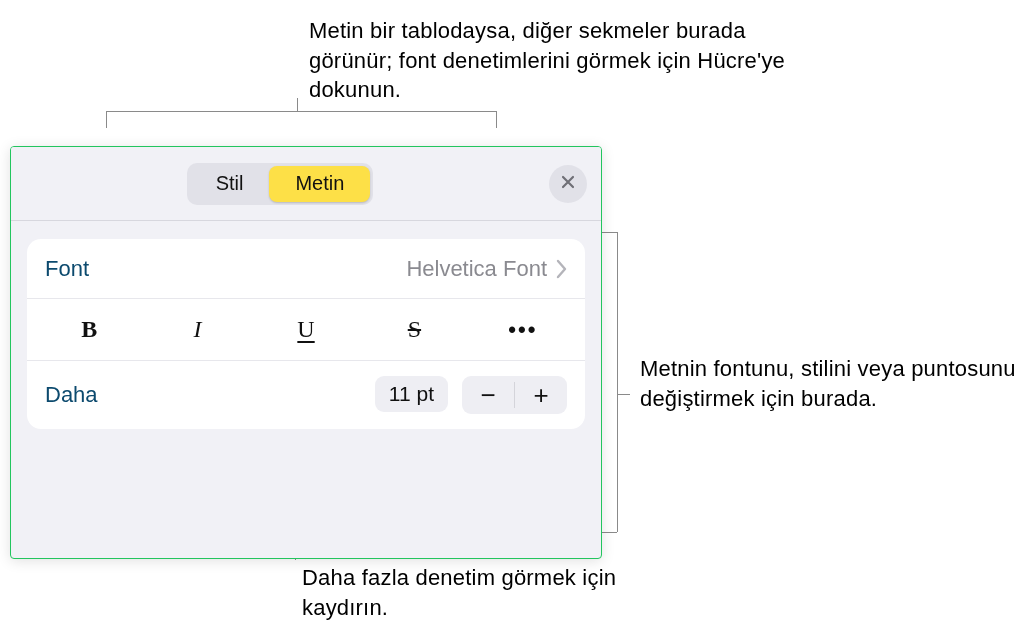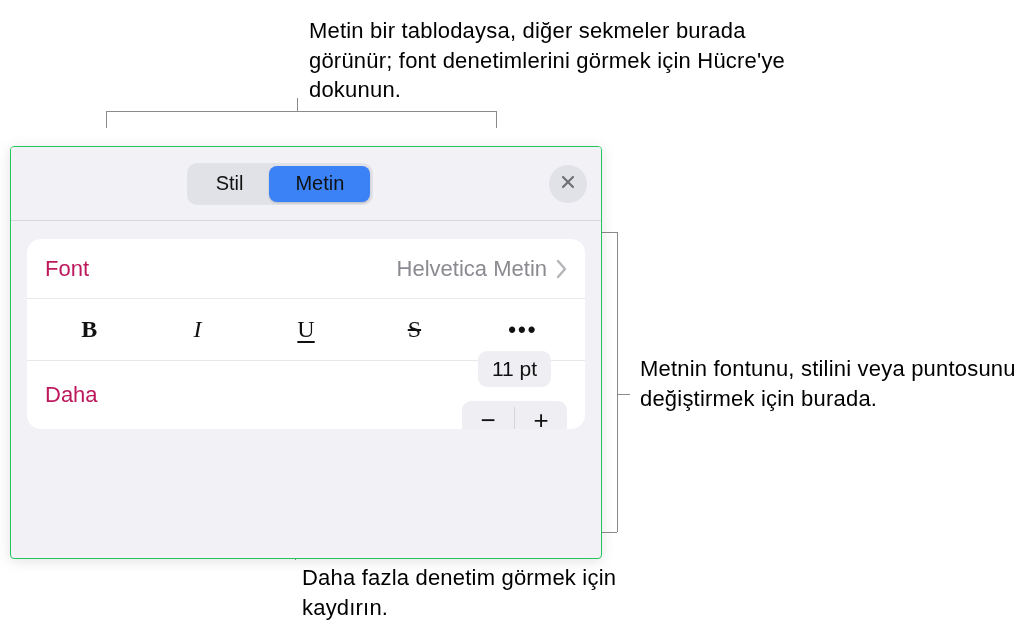--- a/index.html
+++ b/index.html
@@ -90,21 +90,21 @@
       border: none;
       background: transparent;
       font-size: 20px;
       color: #111;
       padding: 0 26px;
       border-radius: 8px;
       cursor: pointer;
     }
 
     .seg-item.active {
-      background: #3b82f6;
+      background: #fde047;
       box-shadow: 0 1px 2px rgba(0,0,0,0.18);
       font-weight: 500;
     }
 
     .close-btn {
       width: 38px;
       height: 38px;
       border-radius: 19px;
       background: #e1e1e8;
       display: flex;
@@ -131,21 +131,21 @@
       padding: 0 18px;
       height: 60px;
       border-bottom: 1px solid #e7e7ec;
       position: relative;
     }
     .row:last-child { border-bottom: none; height: 68px; }
 
     .row-label {
       flex: 1;
       font-size: 22px;
-      color: #be185d;
+      color: #0c4a6e;
     }
 
     .row-value {
       font-size: 22px;
       color: #8a8a90;
       margin-right: 8px;
     }
 
     .chevron {
       color: #b4b4ba;
@@ -175,23 +175,22 @@
     }
 
     .bold-icon { font-weight: 700; font-family: Georgia, 'Times New Roman', serif; font-size: 24px; }
     .italic-icon { font-style: italic; font-family: Georgia, 'Times New Roman', serif; font-size: 24px; }
     .underline-icon { text-decoration: underline; text-underline-offset: 4px; font-family: Georgia, 'Times New Roman', serif; font-size: 24px; }
     .strike-icon { text-decoration: line-through; font-family: Georgia, 'Times New Roman', serif; font-size: 24px; }
     .more-dots { letter-spacing: 2px; font-size: 22px; font-weight: 700; }
 
     .size-controls {
       display: flex;
-      align-items: center;
+      align-items: flex-start;
       gap: 14px;
-      flex-direction: column;
     }
 
     .size-value-box {
       background: #eeeef3;
       border-radius: 9px;
       padding: 6px 14px;
       font-size: 21px;
       color: #111;
     }
 
@@ -263,21 +262,21 @@
           </svg>
       </span>
     </div>
   </div>
 
   <div class="panel-body">
     <div class="card">
 
       <div class="row">
         <div class="row-label">Font</div>
-        <div class="row-value">Helvetica Metin</div>
+        <div class="row-value">Helvetica Font</div>
         <span class="chevron">
           <svg viewBox="0 0 12 20">
               <path d="M3 2 L10 10 L3 18" stroke="#b4b4ba" stroke-width="2.4" fill="none" stroke-linecap="round" stroke-linejoin="round"></path>
             </svg>
         </span>
       </div>
 
       <div class="style-row">
         <div class="style-btn">
           <span class="bold-icon">B</span>

